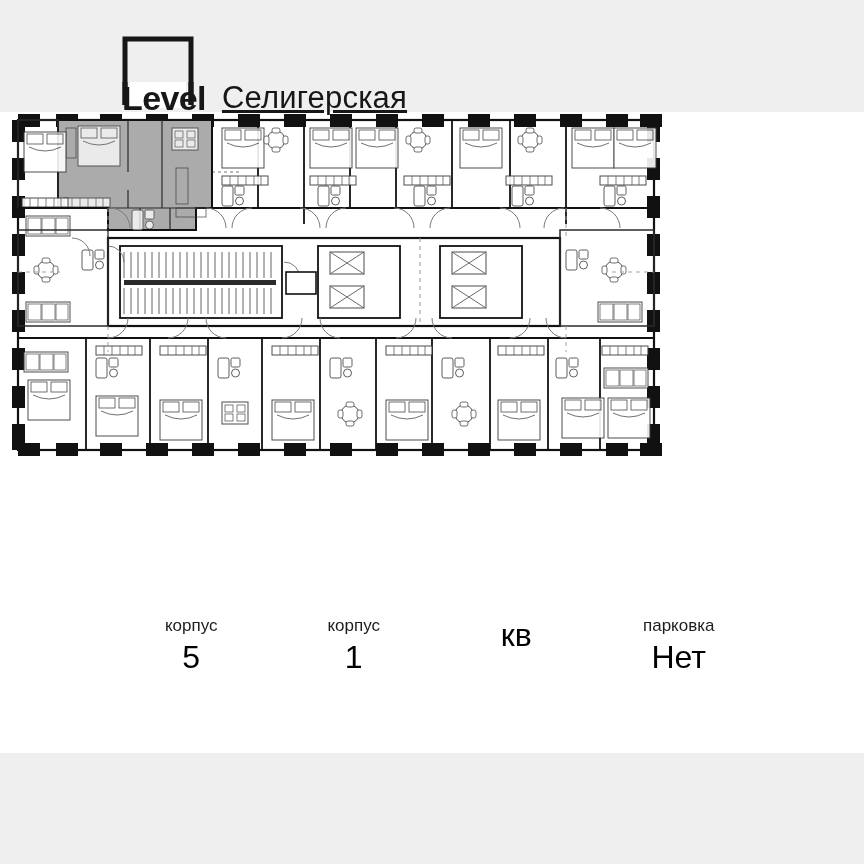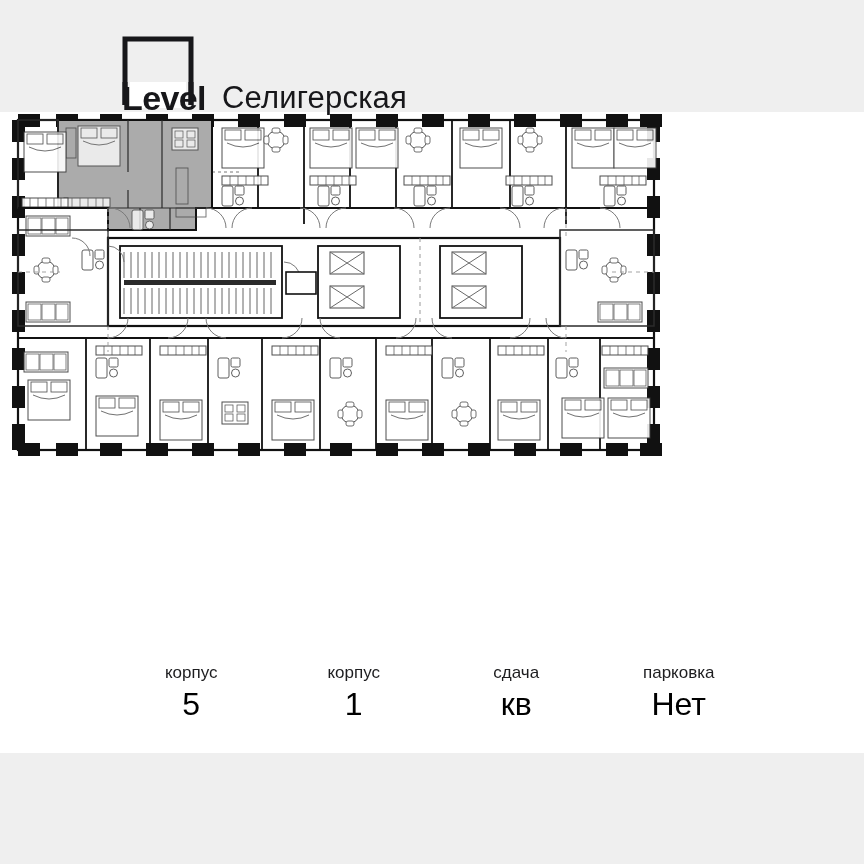--- a/index.html
+++ b/index.html
@@ -62,41 +62,41 @@
   }
   .logo-name {
     font-size: 31px;
     font-weight: 400;
     color: #17171a;
     line-height: 44px;
     display: inline-block;
     vertical-align: top;
     margin-left: 16px;
     letter-spacing: 0.2px;
+    text-decoration: underline;
   }
 
   
   #plan-wrap {
     position: absolute;
     left: 0;
     top: 112px;
     width: 864px;
     height: 520px;
   }
   #plan-svg { display: block; }
 
   
   #stats {
     position: absolute;
     left: 110px;
     top: 615px;
     width: 650px;
     height: 70px;
     display: flex;
-    margin-top: 47px;
   }
   .stat {
     flex: 1 1 0;
     text-align: center;
   }
   .stat-label {
     font-size: 17px;
     color: #1d1d1f;
     line-height: 22px;
     font-weight: 400;
@@ -489,21 +489,20 @@
   <div id="stats">
     <div class="stat">
       <div class="stat-label">корпус</div>
       <div class="stat-value">5</div>
     </div>
     <div class="stat">
       <div class="stat-label">корпус</div>
       <div class="stat-value">1</div>
     </div>
     <div class="stat">
-      <div class="stat-label">сдача</div>
       <div class="stat-value">кв</div>
     </div>
     <div class="stat">
       <div class="stat-label">парковка</div>
       <div class="stat-value">Нет</div>
     </div>
   </div>
 </div>
 
 </body></html>

